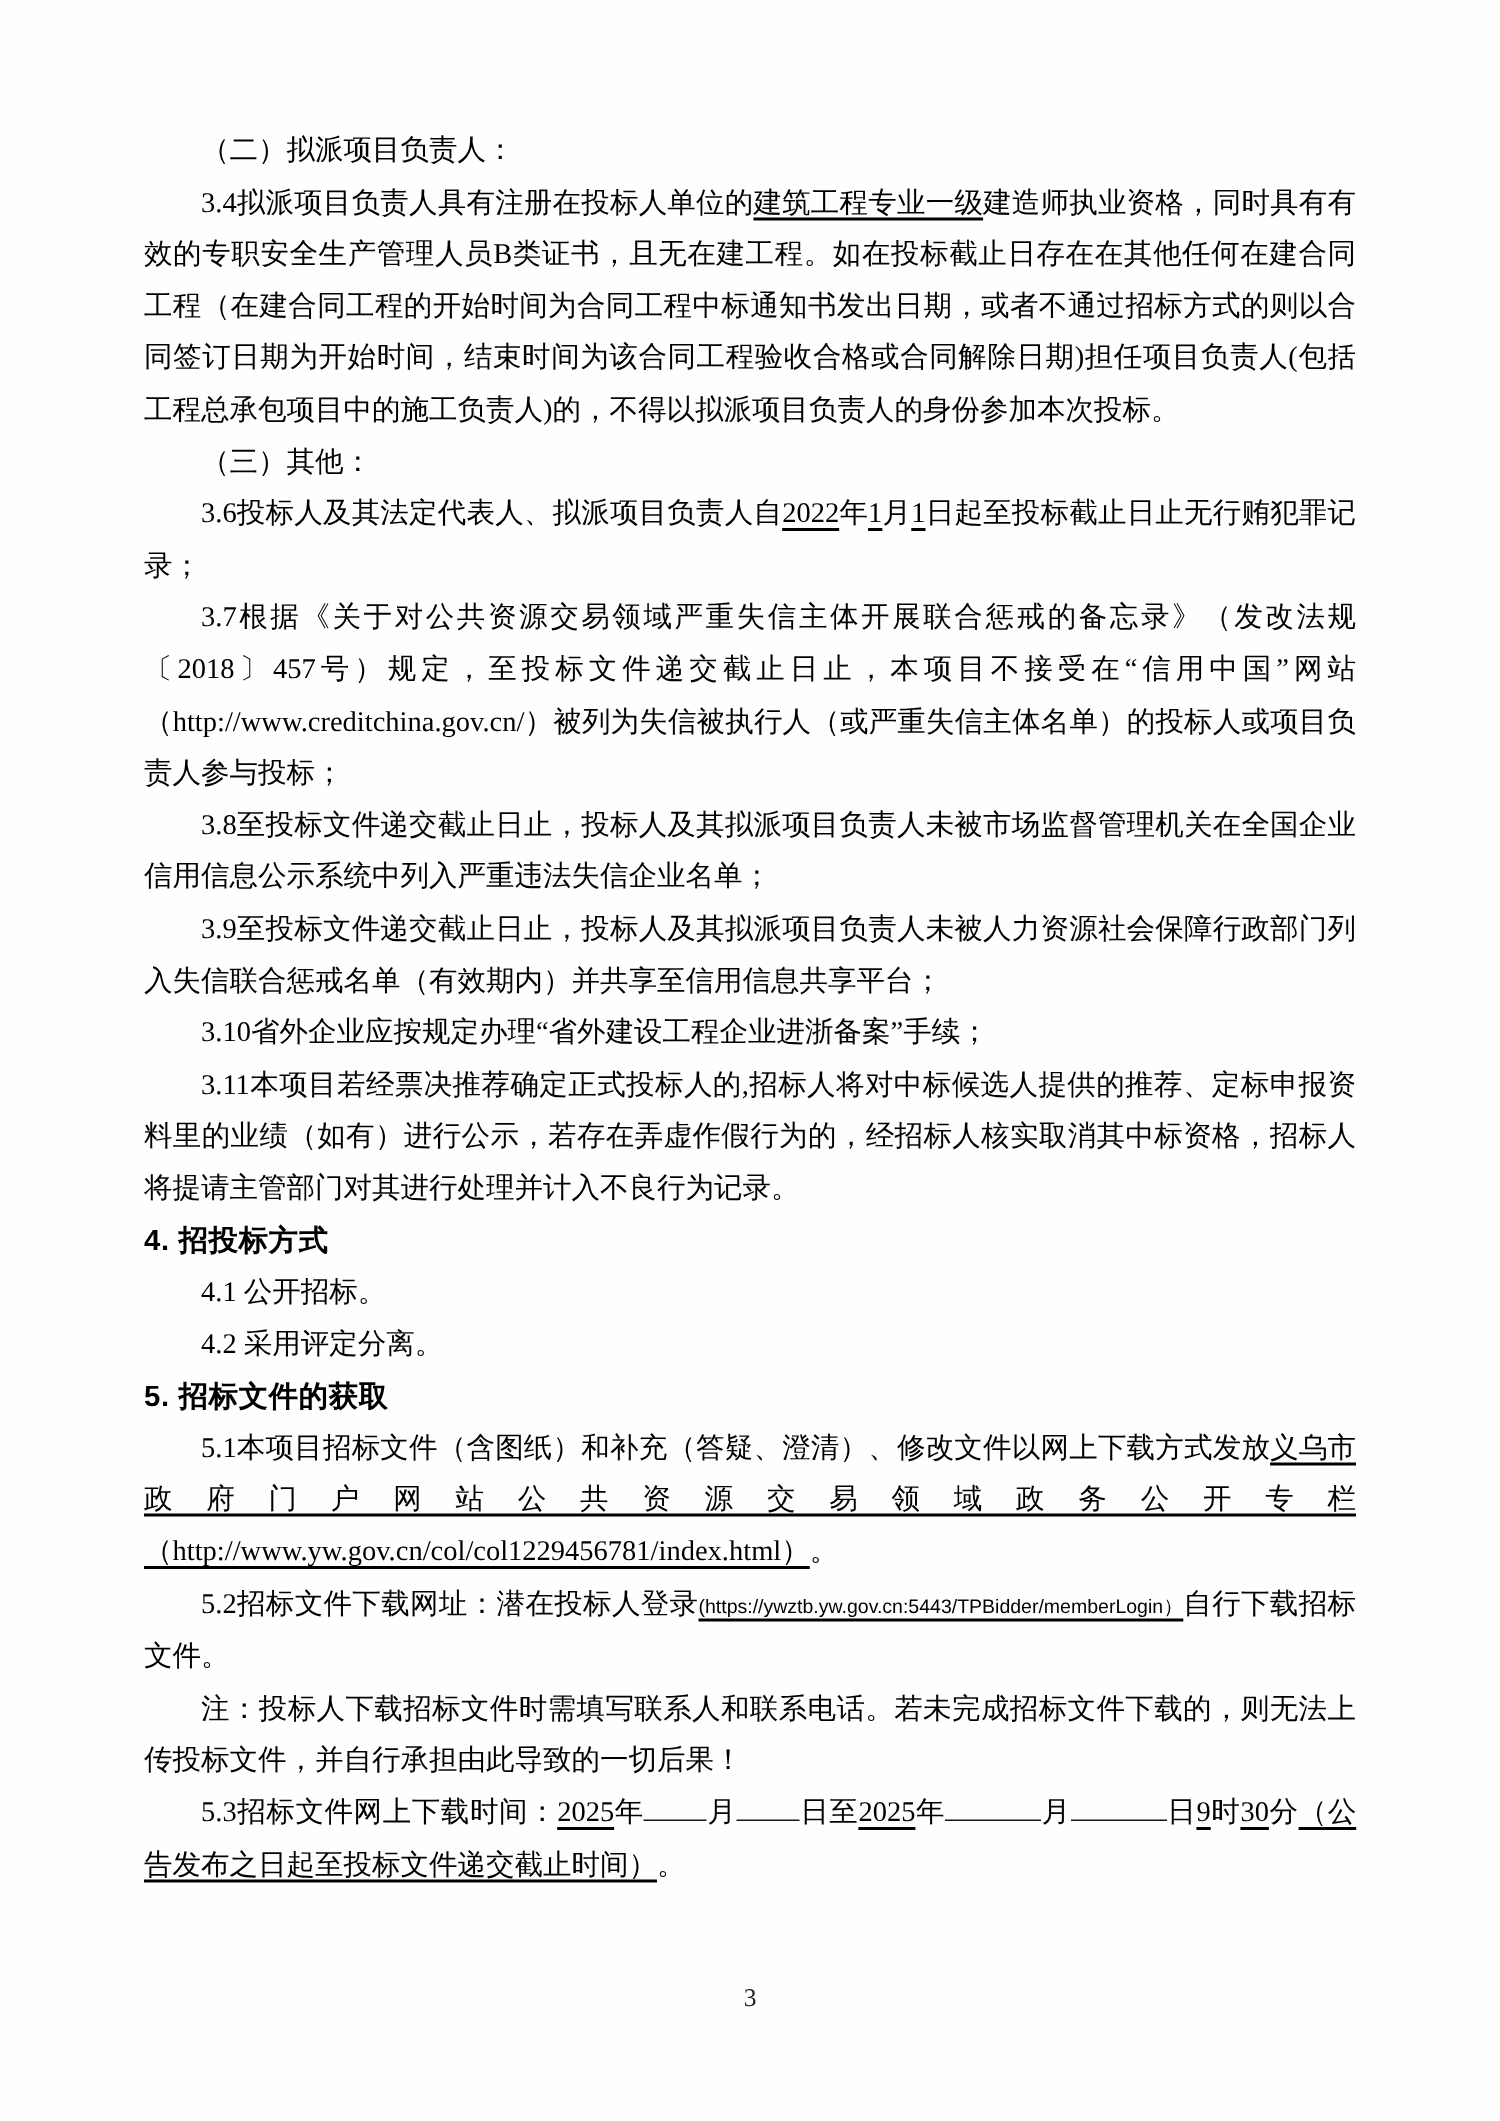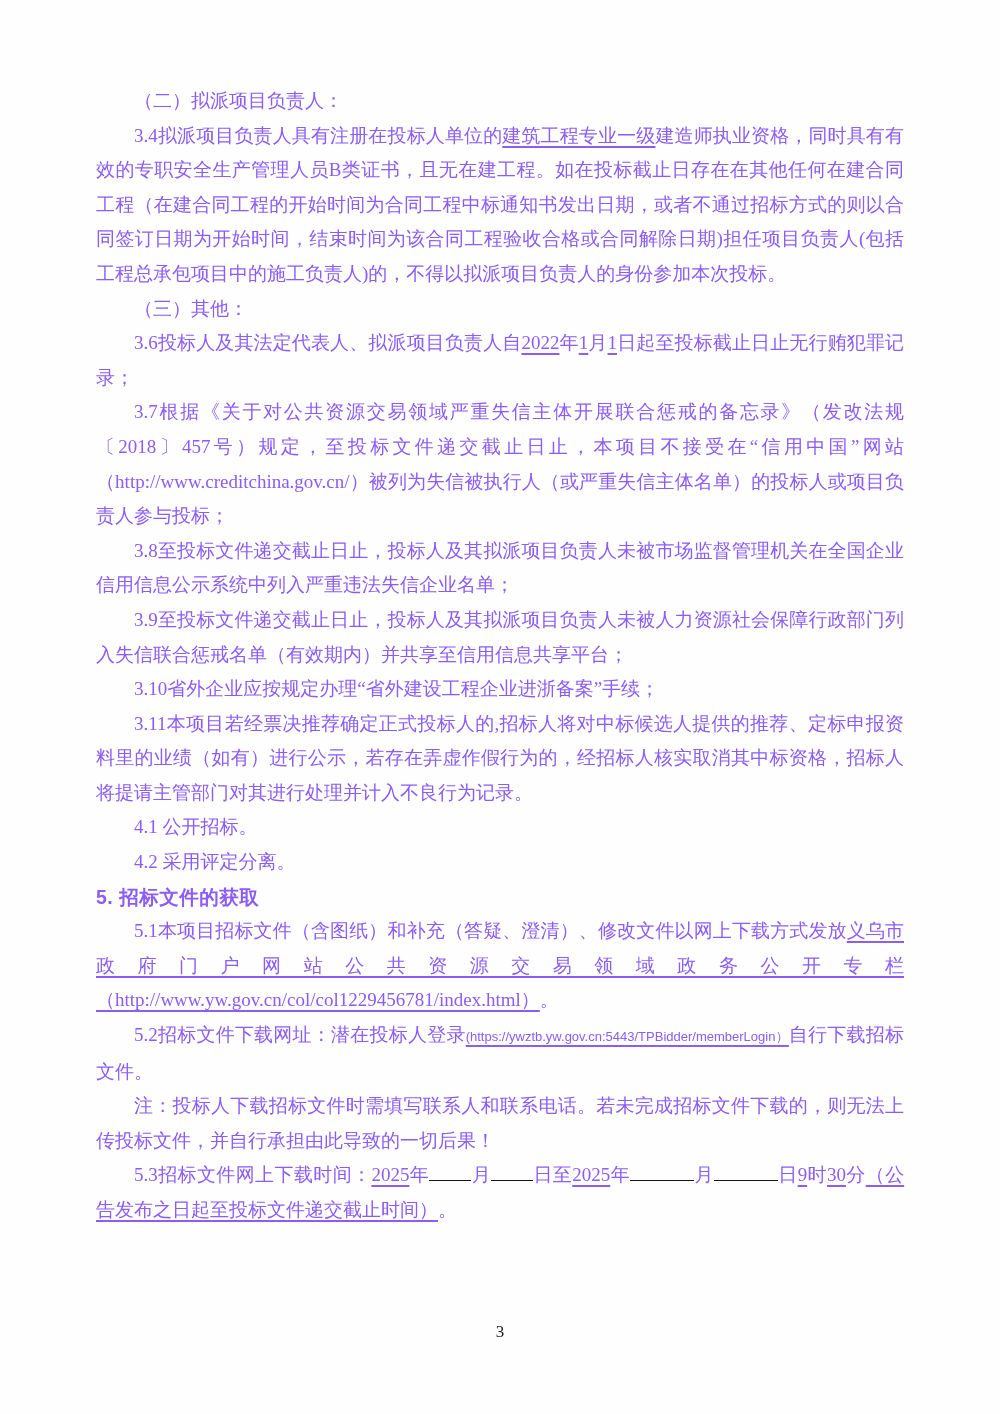--- a/index.html
+++ b/index.html
@@ -19,21 +19,21 @@
     color: #161616;
   }
   .doc {
     width: 808px;
   }
   .para {
     font-family: "Liberation Serif", "DejaVu Serif", serif;
     font-size: 19px;
     line-height: 34.6px;
     text-align: justify;
-    color: #8b5cf6;
+    color: #000000;
   }
   .para.indent {
     text-indent: 2em;
   }
   .para.heading {
     font-family: "Liberation Sans", "DejaVu Sans", sans-serif;
     font-weight: 600;
     font-size: 19.5px;
     text-align: left;
     text-indent: 0;
@@ -75,20 +75,21 @@
   <div class="doc" id="doc">
       <div class="para body indent"><span>（二）拟派项目负责人：</span></div>
       <div class="para body indent"><span>3.4拟派项目负责人具有注册在投标人单位的</span><span class="u">建筑工程专业一级</span><span>建造师执业资格，同时具有有效的专职安全生产管理人员B类证书，且无在建工程。如在投标截止日存在在其他任何在建合同工程（在建合同工程的开始时间为合同工程中标通知书发出日期，或者不通过招标方式的则以合同签订日期为开始时间，结束时间为该合同工程验收合格或合同解除日期)担任项目负责人(包括工程总承包项目中的施工负责人)的，不得以拟派项目负责人的身份参加本次投标。</span></div>
       <div class="para body indent"><span>（三）其他：</span></div>
       <div class="para body indent"><span>3.6投标人及其法定代表人、拟派项目负责人自</span><span class="u">2022</span><span>年</span><span class="u">1</span><span>月</span><span class="u">1</span><span>日起至投标截止日止无行贿犯罪记录；</span></div>
       <div class="para body indent"><span>3.7根据《关于对公共资源交易领域严重失信主体开展联合惩戒的备忘录》（发改法规〔2018〕457号）规定，至投标文件递交截止日止，本项目不接受在“信用中国”网站（http://www.creditchina.gov.cn/）被列为失信被执行人（或严重失信主体名单）的投标人或项目负责人参与投标；</span></div>
       <div class="para body indent"><span>3.8至投标文件递交截止日止，投标人及其拟派项目负责人未被市场监督管理机关在全国企业信用信息公示系统中列入严重违法失信企业名单；</span></div>
       <div class="para body indent"><span>3.9至投标文件递交截止日止，投标人及其拟派项目负责人未被人力资源社会保障行政部门列入失信联合惩戒名单（有效期内）并共享至信用信息共享平台；</span></div>
       <div class="para body indent"><span>3.10省外企业应按规定办理“省外建设工程企业进浙备案”手续；</span></div>
       <div class="para body indent"><span>3.11本项目若经票决推荐确定正式投标人的,招标人将对中标候选人提供的推荐、定标申报资料里的业绩（如有）进行公示，若存在弄虚作假行为的，经招标人核实取消其中标资格，招标人将提请主管部门对其进行处理并计入不良行为记录。</span></div>
+      <div class="para heading"><span>4. 招投标方式</span></div>
       <div class="para body indent"><span>4.1 公开招标。</span></div>
       <div class="para body indent"><span>4.2 采用评定分离。</span></div>
       <div class="para heading"><span>5. 招标文件的获取</span></div>
       <div class="para body indent"><span>5.1本项目招标文件（含图纸）和补充（答疑、澄清）、修改文件以网上下载方式发放</span><span class="u">义乌市政府门户网站公共资源交易领域政务公开专栏（http://www.yw.gov.cn/col/col1229456781/index.html）</span><span>。</span></div>
       <div class="para body indent"><span>5.2招标文件下载网址：潜在投标人登录</span><span class="u sans">(https://ywztb.yw.gov.cn:5443/TPBidder/memberLogin）</span><span>自行下载招标文件。</span></div>
       <div class="para body indent"><span>注：投标人下载招标文件时需填写联系人和联系电话。若未完成招标文件下载的，则无法上传投标文件，并自行承担由此导致的一切后果！</span></div>
       <div class="para body indent"><span>5.3招标文件网上下载时间：</span><span class="u b">2025</span><span class="b">年</span><span class="blank" style="width: 42px;"></span><span class="b">月</span><span class="blank" style="width: 42px;"></span><span class="b">日</span><span class="b">至</span><span class="u b">2025</span><span class="b">年</span><span class="blank" style="width: 64px;"></span><span class="b">月</span><span class="blank" style="width: 64px;"></span><span class="b">日</span><span class="u">9</span><span>时</span><span class="u">30</span><span>分</span><span class="u">（公告发布之日起至投标文件递交截止时间）</span><span>。</span></div>
     </div>
   <div class="footer">3</div>
 </div>

